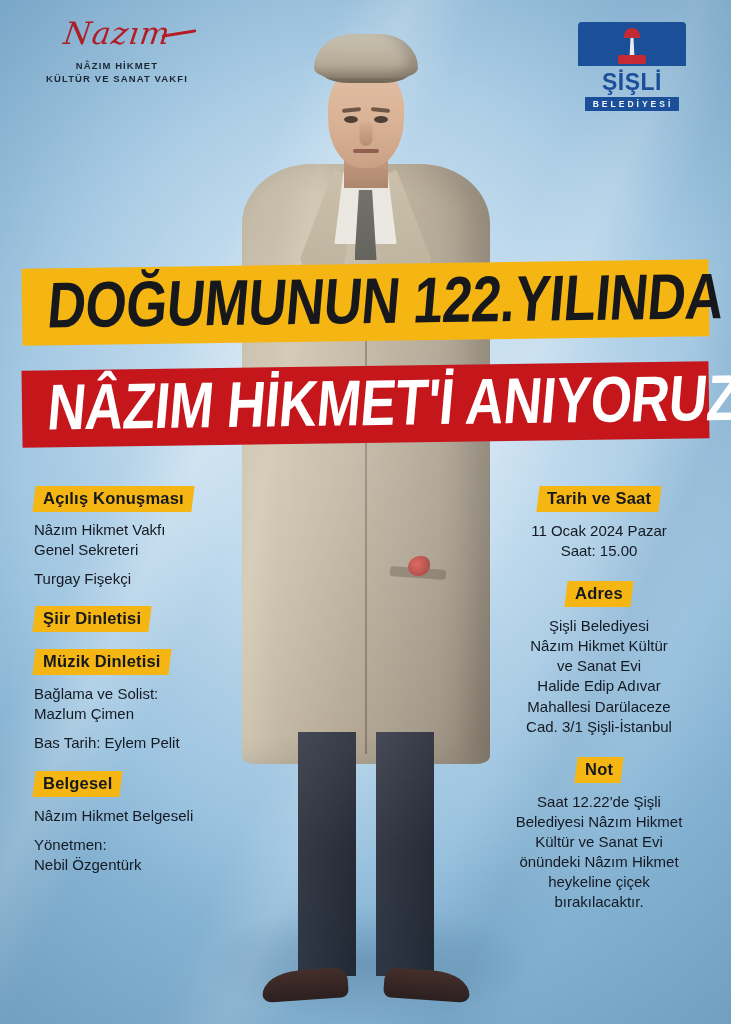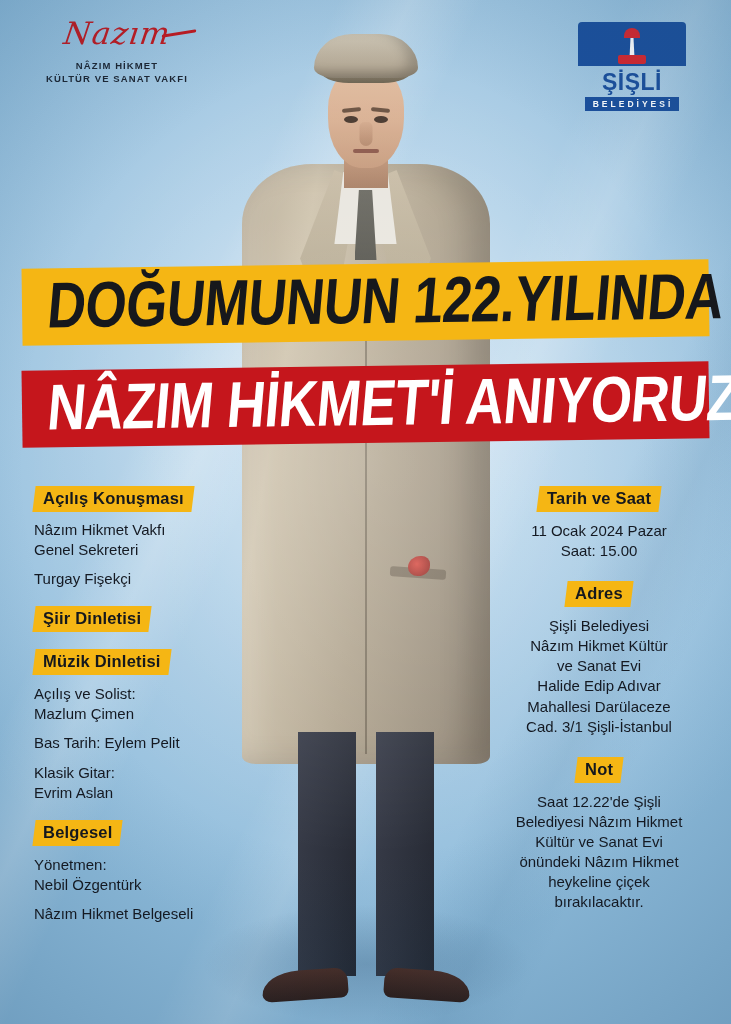--- a/index.html
+++ b/index.html
@@ -437,32 +437,30 @@
 Genel Sekreteri</div>
       <div class="body-txt" style="white-space:pre-line">Turgay Fişekçi</div>
     </div>
 
     <div class="block">
       <div class="tag"><span>Şiir Dinletisi</span></div>
     </div>
 
     <div class="block">
       <div class="tag"><span>Müzik Dinletisi</span></div>
-      <div class="body-txt" style="white-space:pre-line">Açılış ve Solist:
+      <div class="body-txt" style="white-space:pre-line">Bağlama ve Solist:
 Mazlum Çimen</div>
       <div class="body-txt" style="white-space:pre-line">Bas Tarih: Eylem Pelit</div>
-      <div class="body-txt" style="white-space:pre-line">Klasik Gitar:
-Evrim Aslan</div>
     </div>
 
     <div class="block">
       <div class="tag"><span>Belgesel</span></div>
+      <div class="body-txt" style="white-space:pre-line">Nâzım Hikmet Belgeseli</div>
       <div class="body-txt" style="white-space:pre-line">Yönetmen:
 Nebil Özgentürk</div>
-      <div class="body-txt" style="white-space:pre-line">Nâzım Hikmet Belgeseli</div>
     </div>
 
   </div>
 
   <div class="col col-right">
 
     <div class="block">
       <div class="tag"><span>Tarih ve Saat</span></div>
       <div class="body-txt rb" style="white-space:pre-line">11 Ocak 2024 Pazar
 Saat: 15.00</div>

